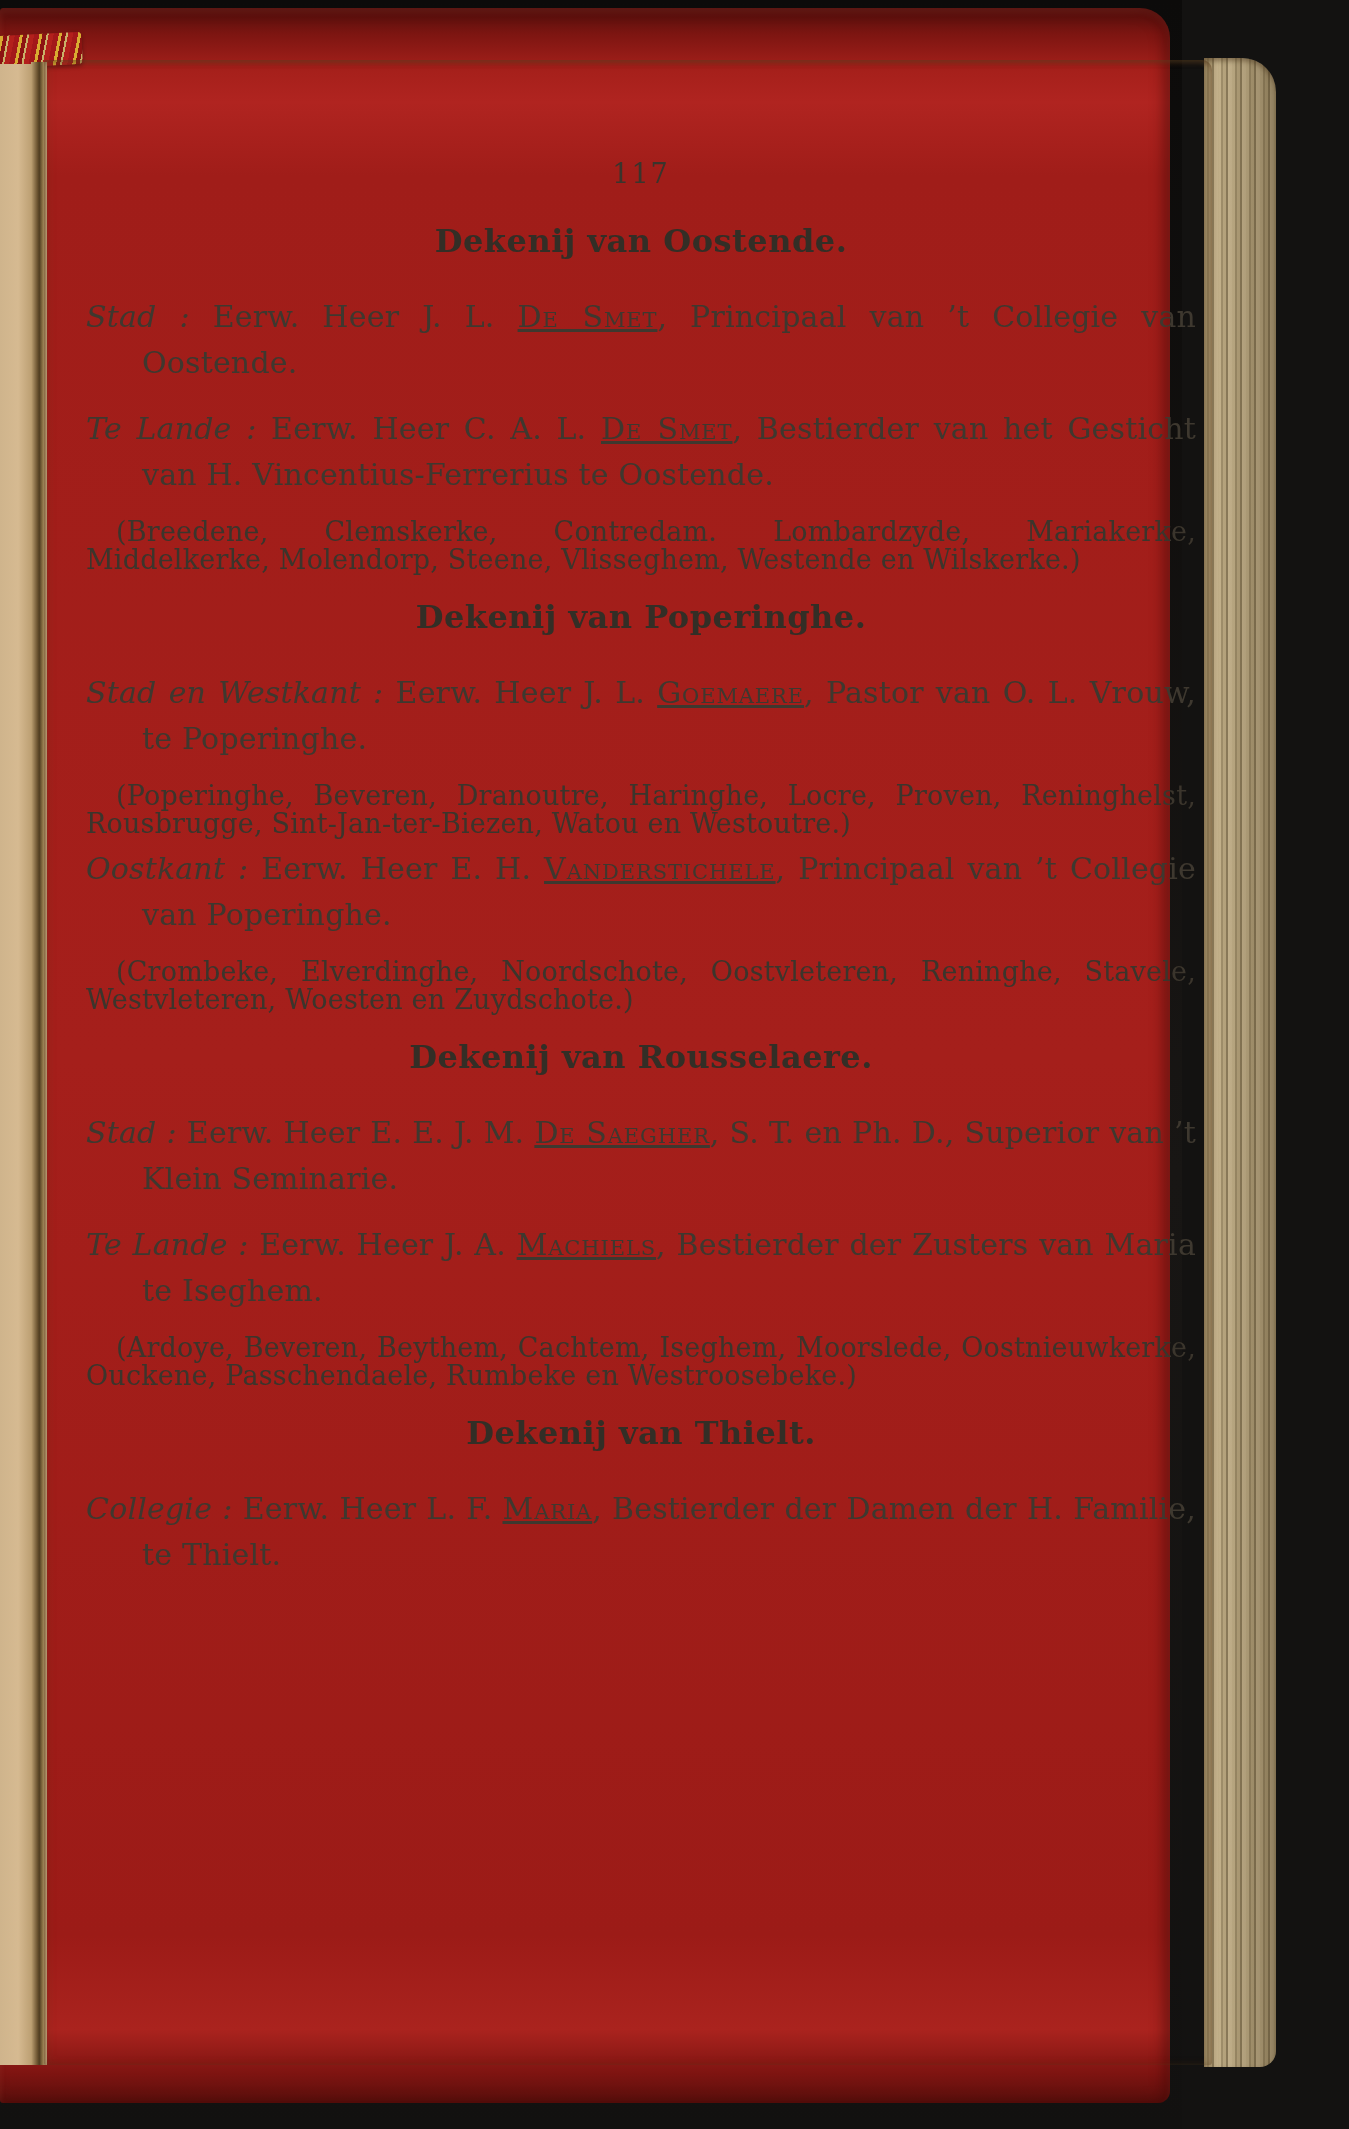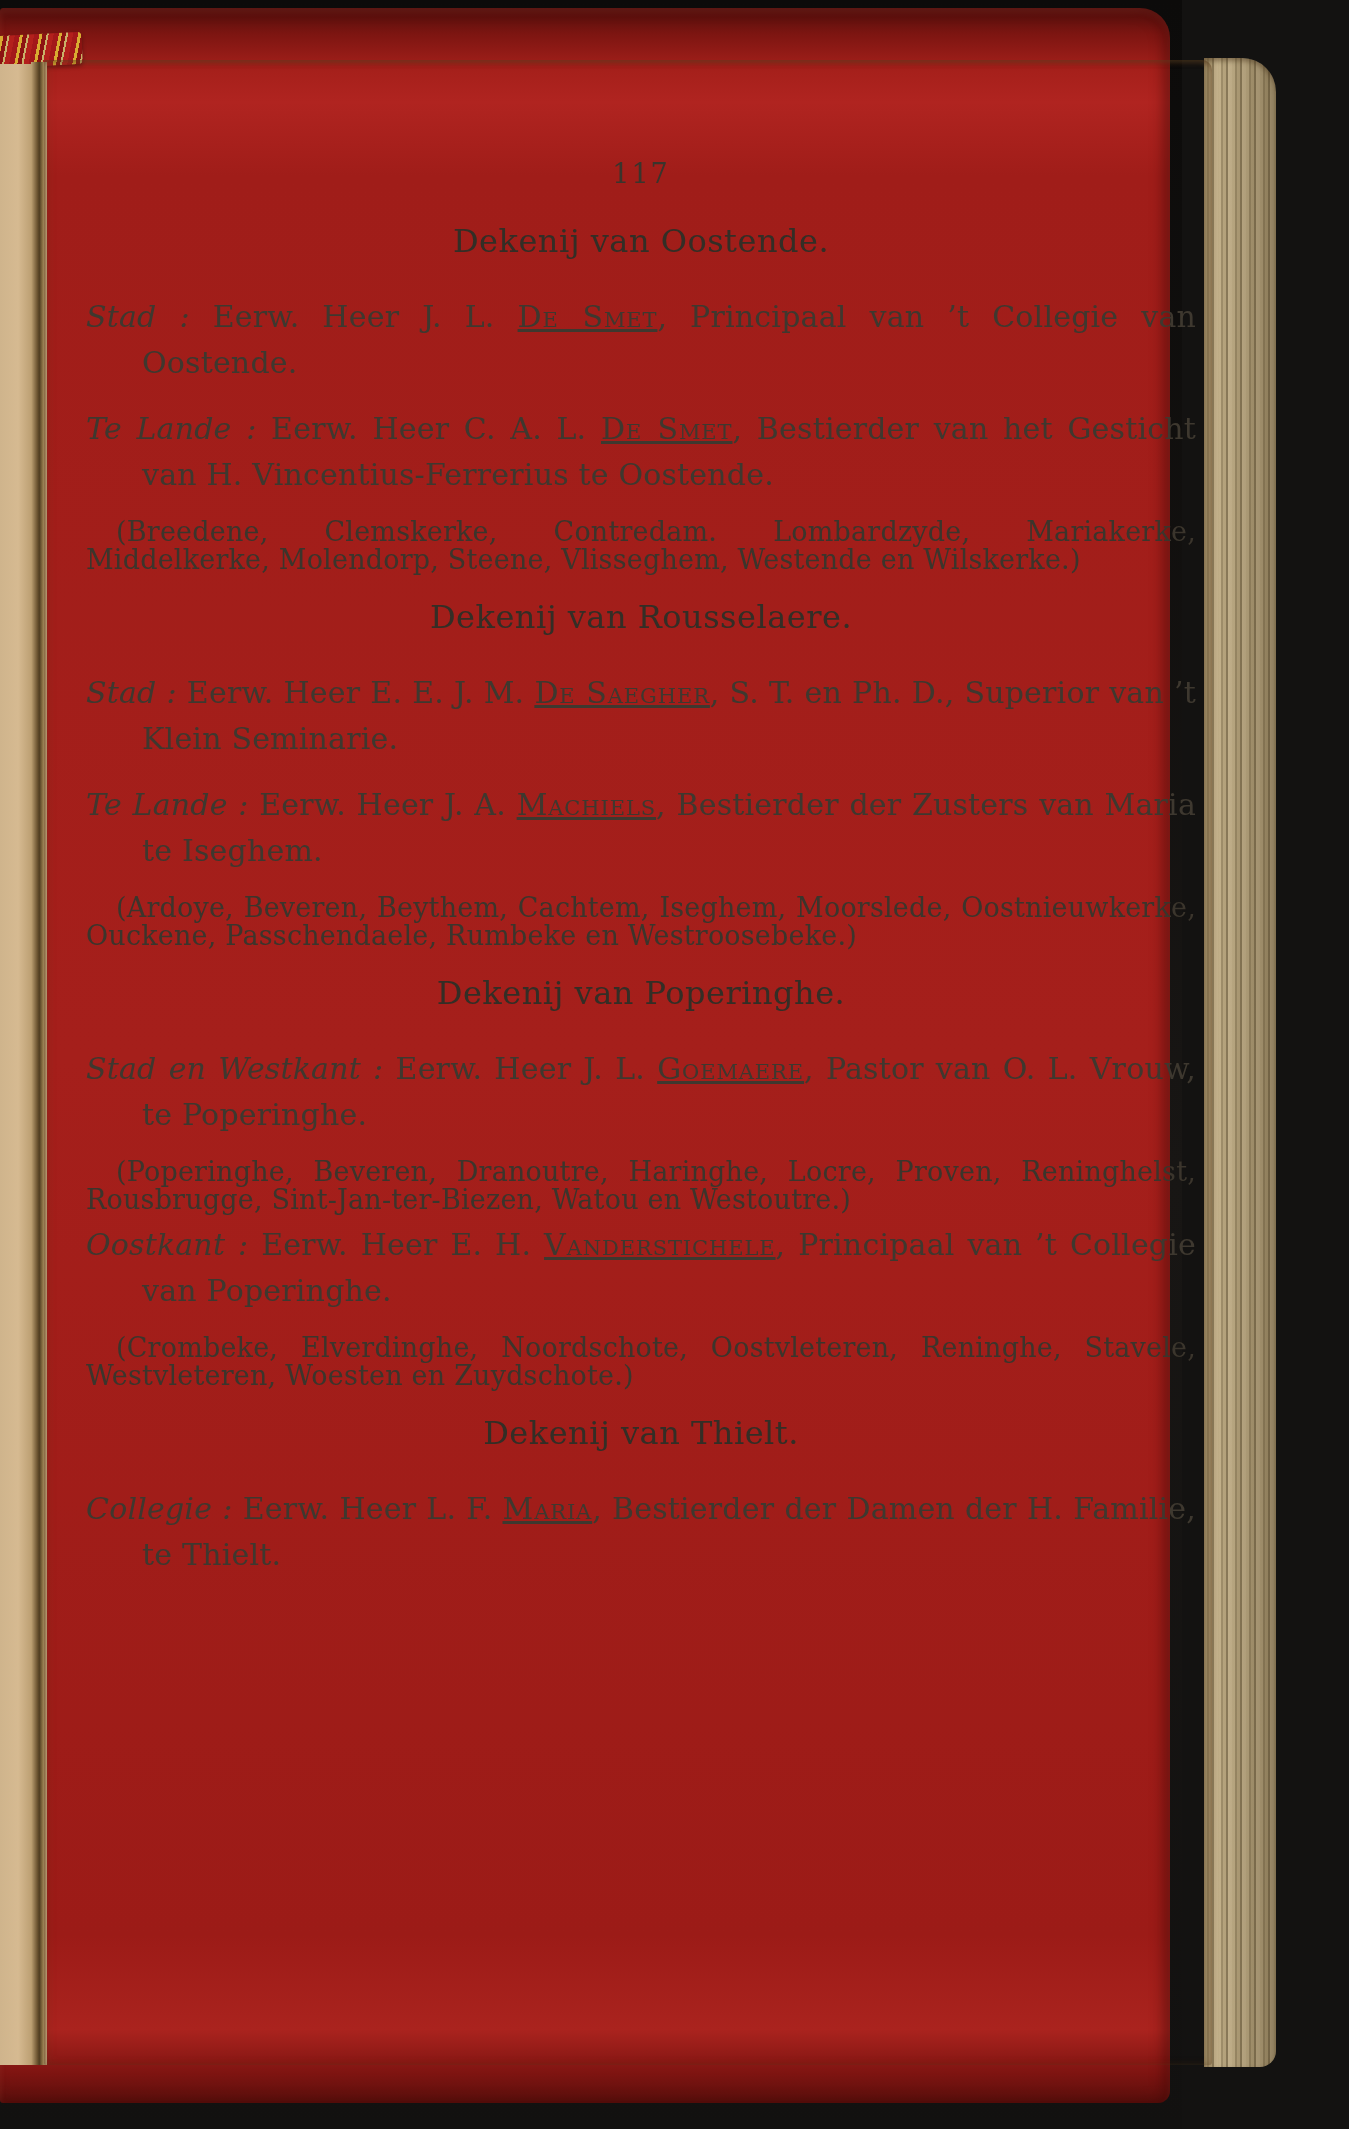--- a/index.html
+++ b/index.html
@@ -92,21 +92,21 @@
     font-size: 27px;
     line-height: 36px;
     letter-spacing: 2px;
     margin: 0 0 28px 0;
     color: #3a342c;
   }
   .heading {
     text-align: center;
     font-size: 32px;
     line-height: 42px;
-    font-weight: normal;
+    font-weight: bold;
     letter-spacing: .5px;
     margin: 22px 0 32px 0;
     color: #332e26;
   }
   .entry {
     font-size: 30px;
     line-height: 46px;
     text-align: justify;
     text-justify: inter-word;
     padding-left: 56px;
@@ -141,31 +141,31 @@
     <div class="content">
       <div class="pagenum">117</div>
       <div id="sections">
           <section>
             <h2 class="heading">Dekenij van Oostende.</h2>
             <p class="entry"><em class="lead">Stad : </em>Eerw. Heer J. L. <span class="smallcaps">De Smet</span>, Principaal van ’t Collegie van Oostende.</p>
             <p class="entry"><em class="lead">Te Lande : </em>Eerw. Heer C. A. L. <span class="smallcaps">De Smet</span>, Bestierder van het Gesticht van H. Vincentius-Ferrerius te Oostende.</p>
             <p class="parishes">(Breedene, Clemskerke, Contredam. Lombardzyde, Mariakerke, Middelkerke, Molendorp, Steene, Vlisseghem, Westende en Wilskerke.)</p>
           </section>
           <section>
-            <h2 class="heading">Dekenij van Rousselaere.</h2>
-            <p class="entry"><em class="lead">Stad : </em>Eerw. Heer E. E. J. M. <span class="smallcaps">De Saegher</span>, S. T. en Ph. D., Superior van ’t Klein Seminarie.</p>
-            <p class="entry"><em class="lead">Te Lande : </em>Eerw. Heer J. A. <span class="smallcaps">Machiels</span>, Bestierder der Zusters van Maria te Iseghem.</p>
-            <p class="parishes">(Ardoye, Beveren, Beythem, Cachtem, Iseghem, Moorslede, Oostnieuwkerke, Ouckene, Passchendaele, Rumbeke en Westroosebeke.)</p>
-          </section>
-          <section>
             <h2 class="heading">Dekenij van Poperinghe.</h2>
             <p class="entry"><em class="lead">Stad en Westkant : </em>Eerw. Heer J. L. <span class="smallcaps">Goemaere</span>, Pastor van O. L. Vrouw, te Poperinghe.</p>
             <p class="parishes">(Poperinghe, Beveren, Dranoutre, Haringhe, Locre, Proven, Reninghelst, Rousbrugge, Sint-Jan-ter-Biezen, Watou en Westoutre.)</p>
             <p class="entry"><em class="lead">Oostkant : </em>Eerw. Heer E. H. <span class="smallcaps">Vanderstichele</span>, Principaal van ’t Collegie van Poperinghe.</p>
             <p class="parishes">(Crombeke, Elverdinghe, Noordschote, Oostvleteren, Reninghe, Stavele, Westvleteren, Woesten en Zuydschote.)</p>
+          </section>
+          <section>
+            <h2 class="heading">Dekenij van Rousselaere.</h2>
+            <p class="entry"><em class="lead">Stad : </em>Eerw. Heer E. E. J. M. <span class="smallcaps">De Saegher</span>, S. T. en Ph. D., Superior van ’t Klein Seminarie.</p>
+            <p class="entry"><em class="lead">Te Lande : </em>Eerw. Heer J. A. <span class="smallcaps">Machiels</span>, Bestierder der Zusters van Maria te Iseghem.</p>
+            <p class="parishes">(Ardoye, Beveren, Beythem, Cachtem, Iseghem, Moorslede, Oostnieuwkerke, Ouckene, Passchendaele, Rumbeke en Westroosebeke.)</p>
           </section>
           <section>
             <h2 class="heading">Dekenij van Thielt.</h2>
             <p class="entry"><em class="lead">Collegie : </em>Eerw. Heer L. F. <span class="smallcaps">Maria</span>, Bestierder der Damen der H. Familie, te Thielt.</p>
           </section>
         </div>
     </div>
   </div>
 </div>
 

